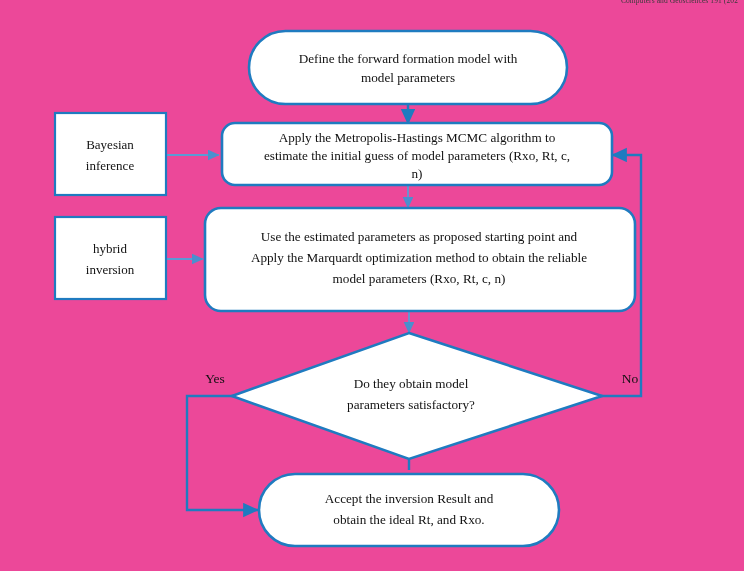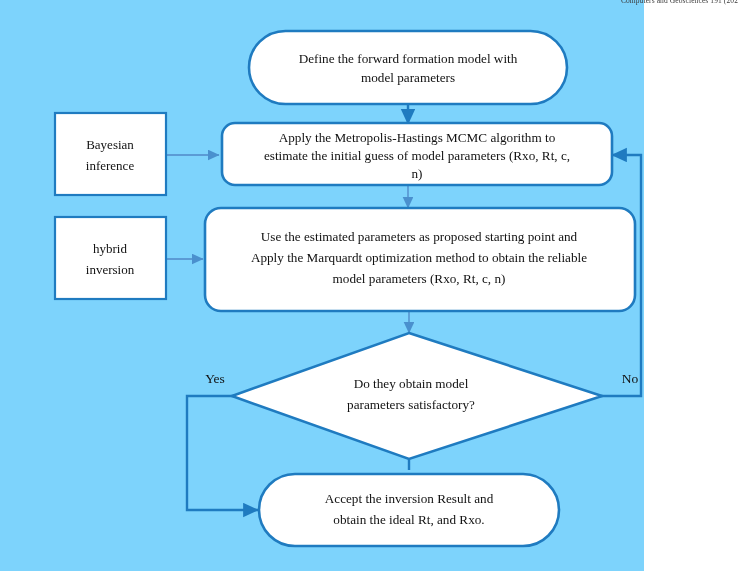--- a/index.html
+++ b/index.html
@@ -9,23 +9,23 @@
   }
   body {
     width: 744px;
     height: 571px;
     overflow: hidden;
     font-family: "Liberation Serif", "DejaVu Serif", serif;
     color: #000000;
   }
   #page {
     position: relative;
-    width: 644px;
+    width: 744px;
     height: 571px;
-    background: #7dd3fc;
+    background: #ec4899;
   }
   #journal-header {
     position: absolute;
     top: -4px;
     left: 0;
     width: 744px;
     text-align: right;
     padding-right: 6px;
     box-sizing: border-box;
     font-family: "Liberation Serif", "DejaVu Serif", serif;

